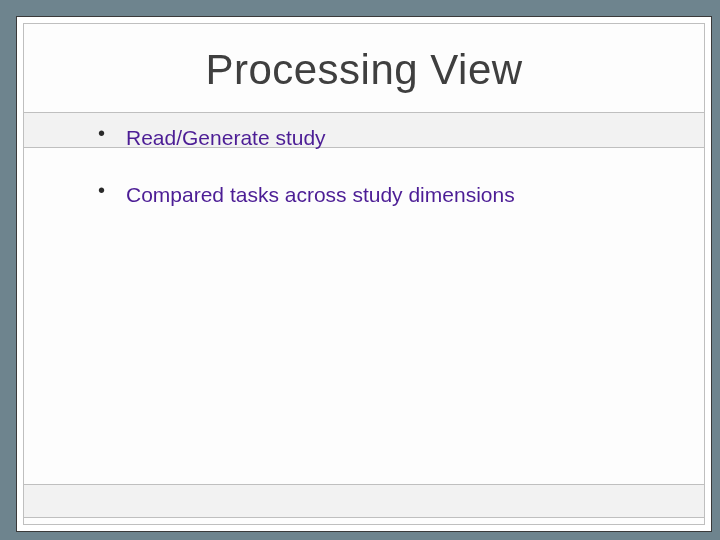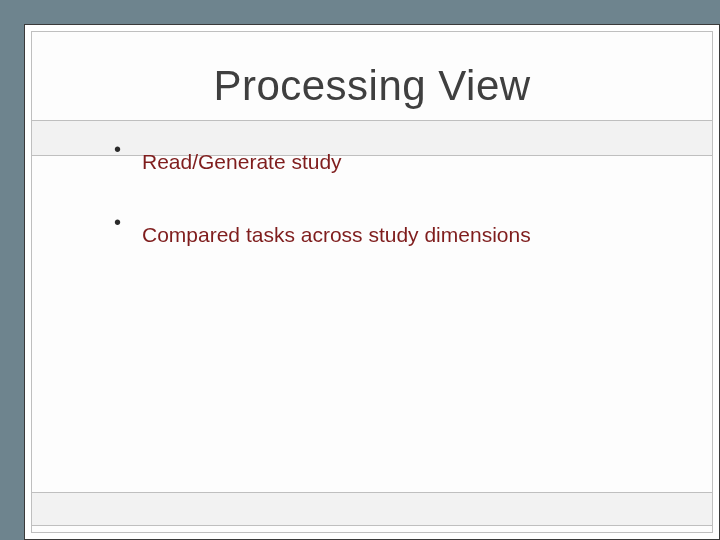--- a/index.html
+++ b/index.html
@@ -1,15 +1,15 @@
 <!DOCTYPE html>
 <html><head>
 <meta charset="utf-8">
 <style>
-  * { margin: 0; padding: 12px; box-sizing: border-box; }
+  * { margin: 0; padding: 4px; box-sizing: border-box; }
   html, body { width: 720px; height: 540px; overflow: hidden; }
   body {
     background: #6e848e;
     font-family: Arial, Helvetica, sans-serif;
     display: flex;
     align-items: center;
     justify-content: center;
   }
   .slide {
     width: 696px;
@@ -60,21 +60,21 @@
   }
   .bullets {
     position: absolute;
     top: 92px;
     left: 70px;
     right: 30px;
     list-style: none;
   }
   .bullets li {
     font-size: 21px;
-    color: #7f1d1d;
+    color: #4c1d95;
     line-height: 1.3;
     margin-bottom: 22px;
     position: relative;
     padding-left: 28px;
   }
   .bullets li::before {
     content: "•";
     position: absolute;
     left: 0;
     top: 0;

